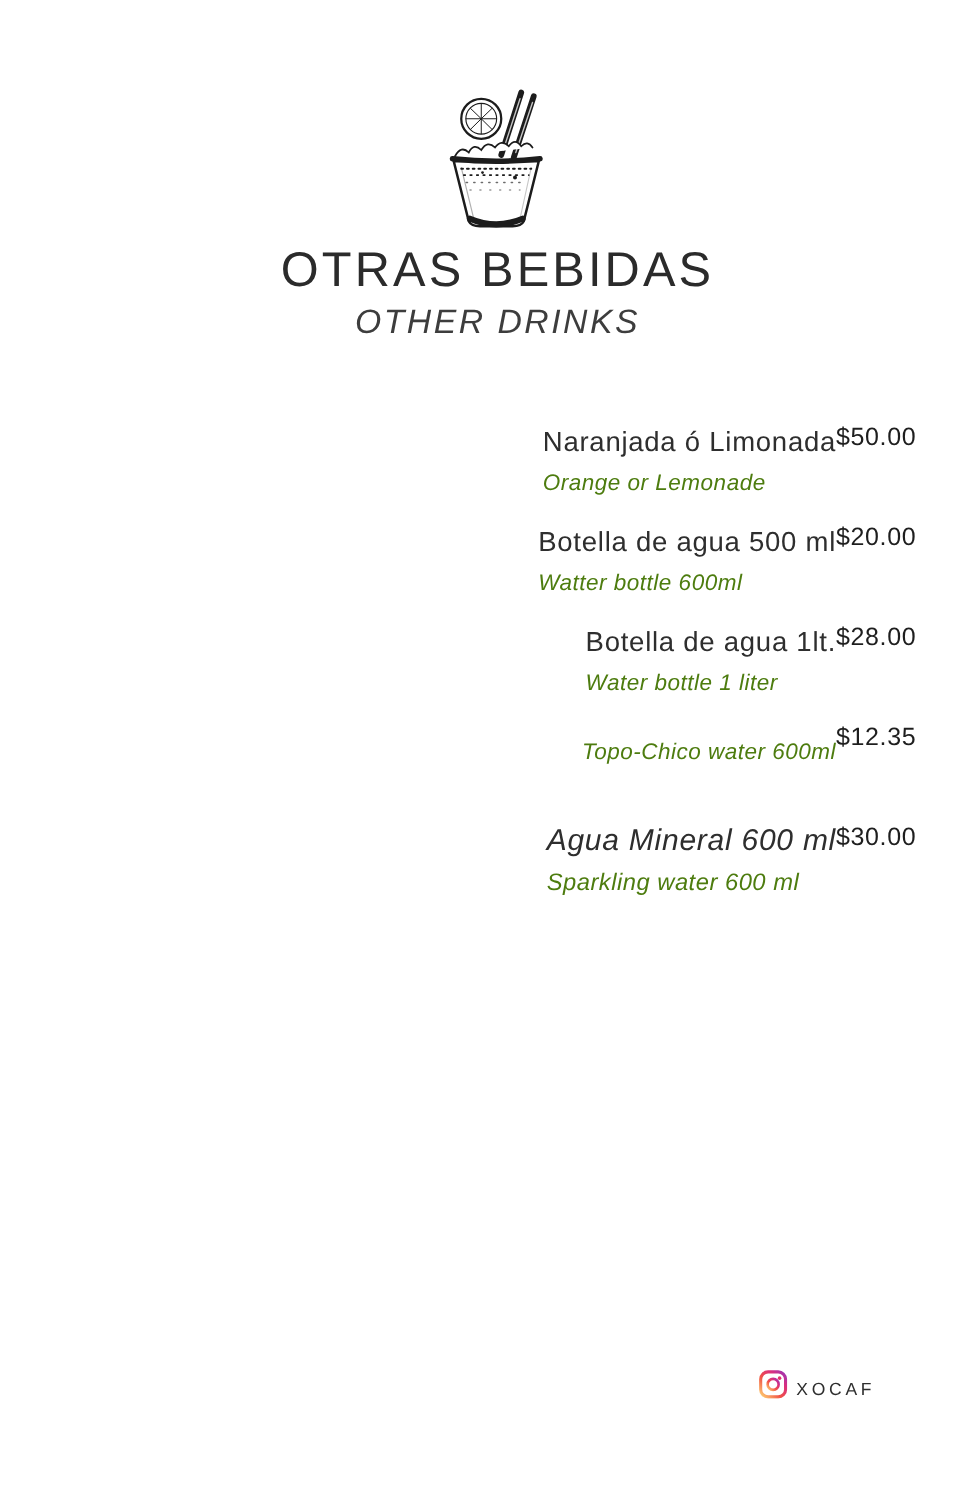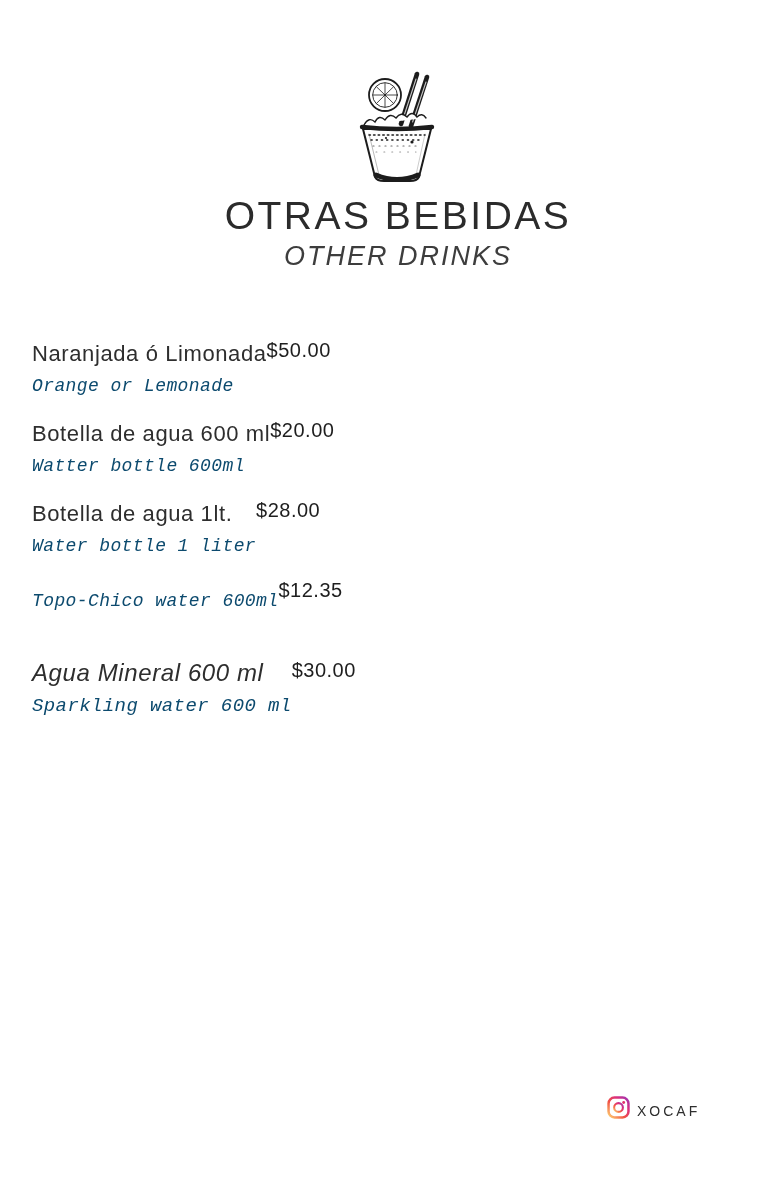--- a/index.html
+++ b/index.html
@@ -49,39 +49,38 @@
   
   .menu-list {
     position: absolute;
     top: 340px;
     left: 32px;
     right: 43px;
   }
   .menu-item {
     height: 80px;
     display: flex;
-    justify-content: flex-start;
+    justify-content: flex-end;
     align-items: flex-start;
   }
   .item-text { display: flex; flex-direction: column; }
   .item-name {
     font-size: 22px;
     letter-spacing: 0.6px;
     color: #2e2e2e;
     line-height: 1.0;
     padding-top: 3px;
   }
   .item-translation {
     font-size: 18px;
     font-style: italic;
     letter-spacing: 0.4px;
-    color: #0c4a6e;
+    color: #4d7c0f;
     margin-top: 12px;
     line-height: 1.0;
-    font-family: Liberation Mono, monospace;
   }
   .item-price {
     font-size: 20px;
     letter-spacing: 0.5px;
     color: #1e1e1e;
     line-height: 1.0;
     white-space: nowrap;
   }
   .menu-item.large .item-name { font-size: 24px; padding-top: 1px; font-style: italic; }
   .menu-item.large .item-translation { font-size: 19px; }
@@ -158,21 +157,21 @@
     <div class="menu-item">
       <div class="item-text">
         <div class="item-name">Naranjada ó Limonada</div>
         <div class="item-translation">Orange or Lemonade</div>
       </div>
       <div class="item-price">$50.00</div>
     </div>
 
     <div class="menu-item">
       <div class="item-text">
-        <div class="item-name">Botella de agua 600 ml</div>
+        <div class="item-name">Botella de agua 500 ml</div>
         <div class="item-translation">Watter bottle 600ml</div>
       </div>
       <div class="item-price">$20.00</div>
     </div>
 
     <div class="menu-item">
       <div class="item-text">
         <div class="item-name">Botella de agua 1lt.</div>
         <div class="item-translation">Water bottle 1 liter</div>
       </div>

